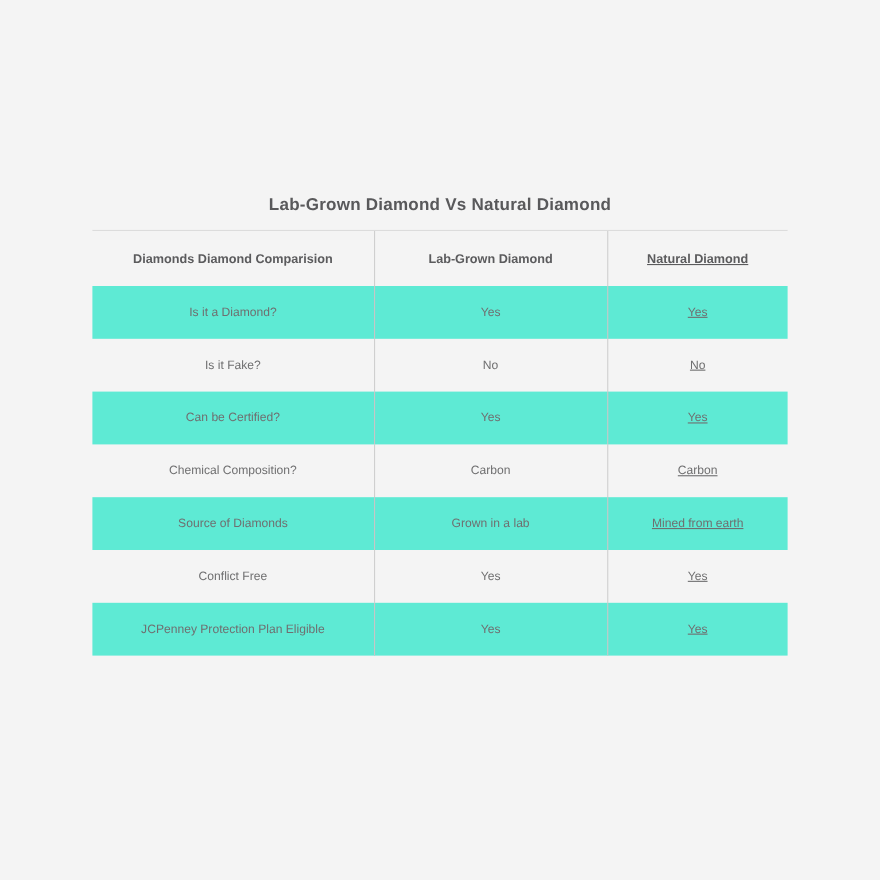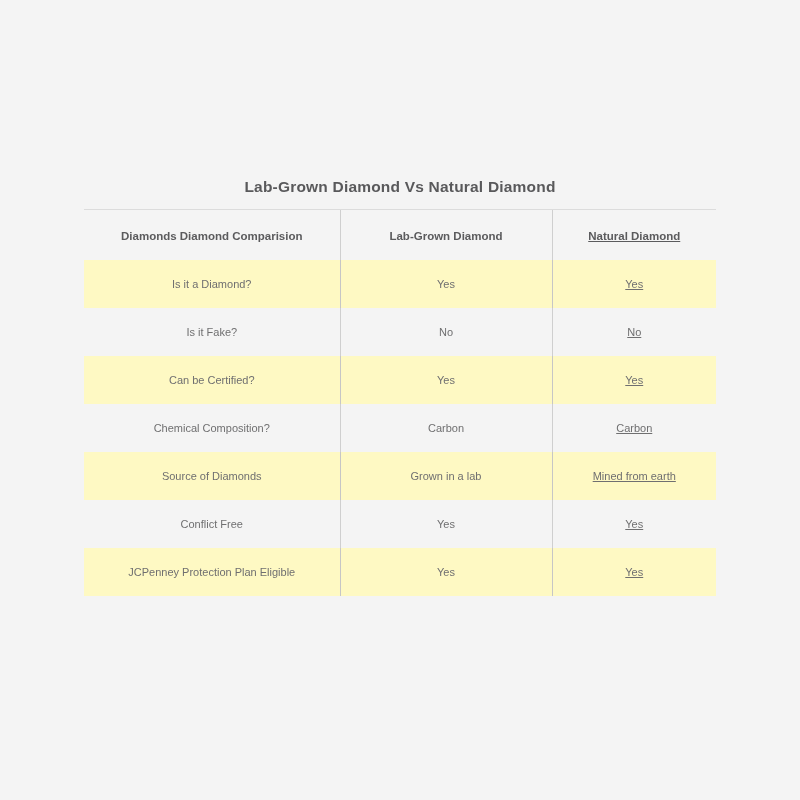--- a/index.html
+++ b/index.html
@@ -52,21 +52,21 @@
     background: transparent;
   }
   table.compare td {
     font-size: 11px;
     color: #6f6f70;
     text-align: center;
     padding: 15px 6px;
     height: 18px;
   }
   table.compare tbody tr.shaded td {
-    background: #fef9c3;
+    background: #5eead4;
   }
   table.compare tbody tr.plain td {
     background: transparent;
     margin-top: 28px;
   }
   
   table.compare th.col-b,
   table.compare td.col-b {
     border-left: 1px solid #cfcfcf;
   }

